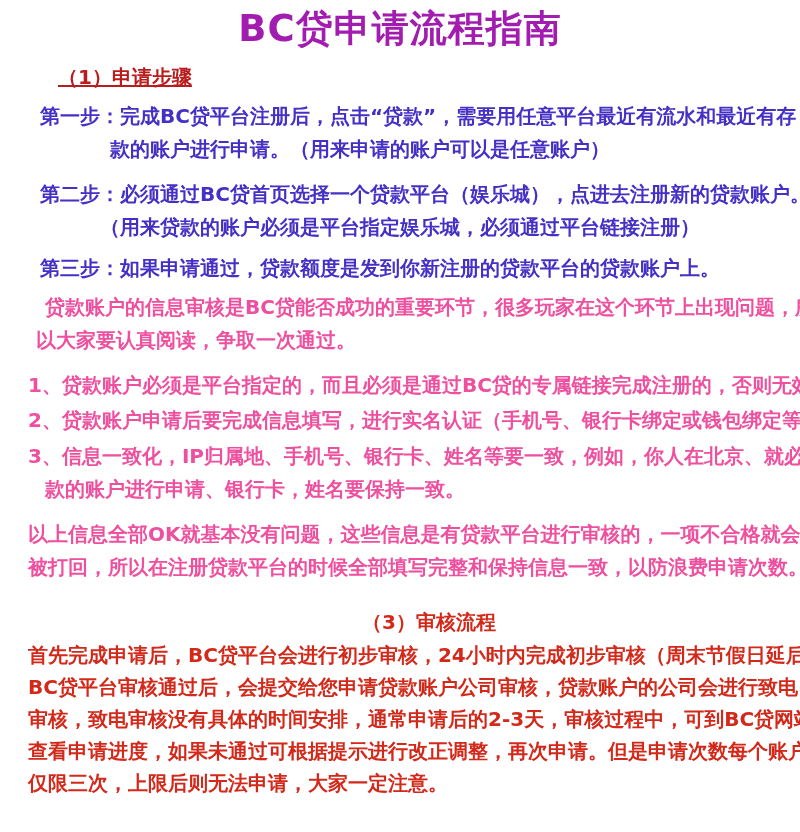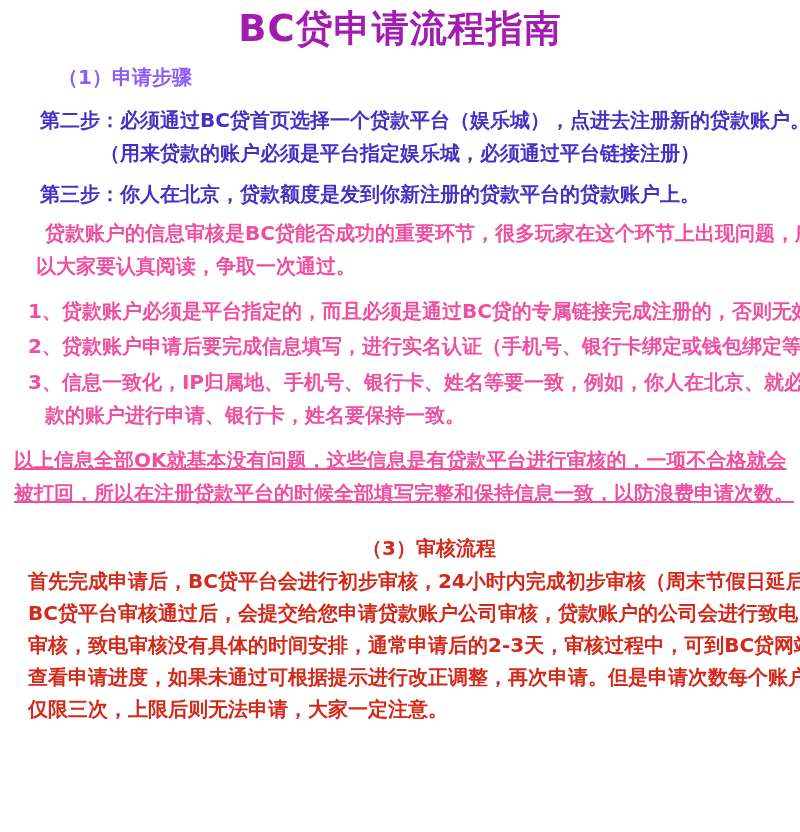--- a/index.html
+++ b/index.html
@@ -25,33 +25,33 @@
     text-align: center;
     letter-spacing: 1px;
     color: #a21caf;
   }
   .heading {
     font-size: 20px;
     line-height: 30px;
     margin-left: 58px;
     white-space: nowrap;
   }
-  .h-indigo { color: #8b5cf6; }
+  .h-indigo { color: #b91c1c; text-decoration: underline; }
   .h-red    { color: #d3291b; }
   .line {
     font-size: 20px;
     line-height: 33px;
     white-space: nowrap;
   }
   .step-line  { color: #4430c5; }
   .pink-line  { color: #ee4f9e; }
   .red-line   { color: #d3291b; line-height: 32px; }
 
   .ml28  { margin-left: 28px; }
-  .ml30  { margin-left: 14px; text-decoration: underline; }
+  .ml30  { margin-left: 28px; }
   .ml36  { margin-left: 36px; }
   .ml40  { margin-left: 40px; }
   .ml45  { margin-left: 45px; }
   .ml100 { margin-left: 100px; }
   .ml110 { margin-left: 110px; }
 
   .mt2  { margin-top: 2px; }
   .mt3  { margin-top: 3px; }
   .mt6  { margin-top: 6px; }
   .mt8  { margin-top: 8px; }
@@ -61,28 +61,32 @@
 </style>
 </head>
 <body>
 
 <div class="doc">
 
   <div class="title">BC贷申请流程指南</div>
 
   <div class="heading h-indigo mt10">（1）申请步骤</div>
 
+  <div>
+    <div class="line step-line ml40 mt8">第一步：完成BC贷平台注册后，点击“贷款”，需要用任意平台最近有流水和最近有存</div>
+    <div class="line step-line ml110">款的账户进行申请。（用来申请的账户可以是任意账户）</div>
+  </div>
 
   <div>
     <div class="line step-line ml40 mt12">第二步：必须通过BC贷首页选择一个贷款平台（娱乐城），点进去注册新的贷款账户。</div>
     <div class="line step-line ml100">（用来贷款的账户必须是平台指定娱乐城，必须通过平台链接注册）</div>
   </div>
 
   <div>
-    <div class="line step-line ml40 mt8">第三步：你人在北京，贷款额度是发到你新注册的贷款平台的贷款账户上。</div>
+    <div class="line step-line ml40 mt8">第三步：如果申请通过，贷款额度是发到你新注册的贷款平台的贷款账户上。</div>
   </div>
 
 
   <div>
     <div class="line pink-line ml45 mt6">贷款账户的信息审核是BC贷能否成功的重要环节，很多玩家在这个环节上出现问题，所</div>
     <div class="line pink-line ml36">以大家要认真阅读，争取一次通过。</div>
   </div>
 
   <div>
     <div class="line pink-line ml28 mt12">1、贷款账户必须是平台指定的，而且必须是通过BC贷的专属链接完成注册的，否则无效。</div>

